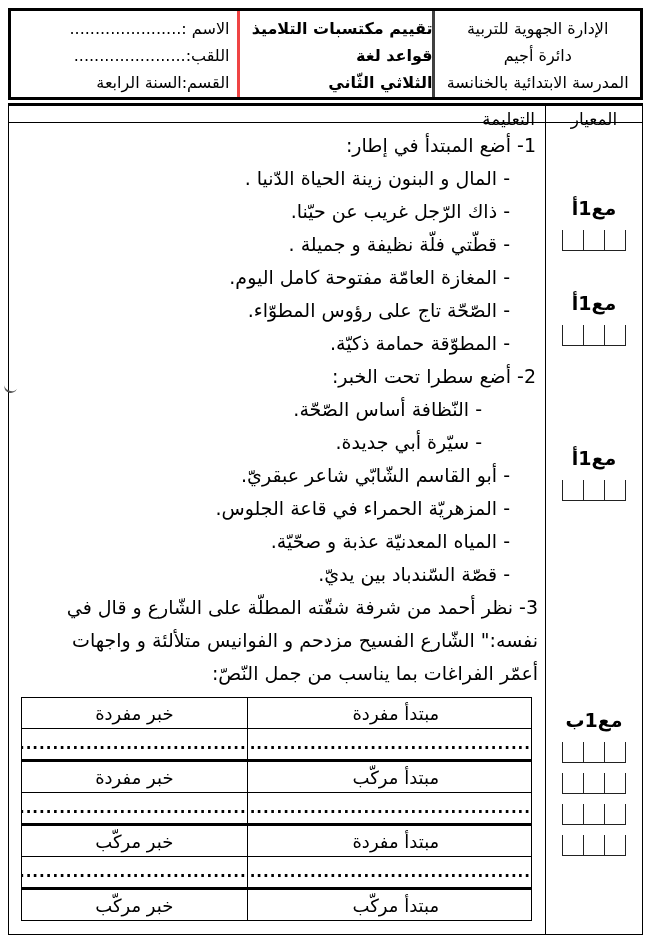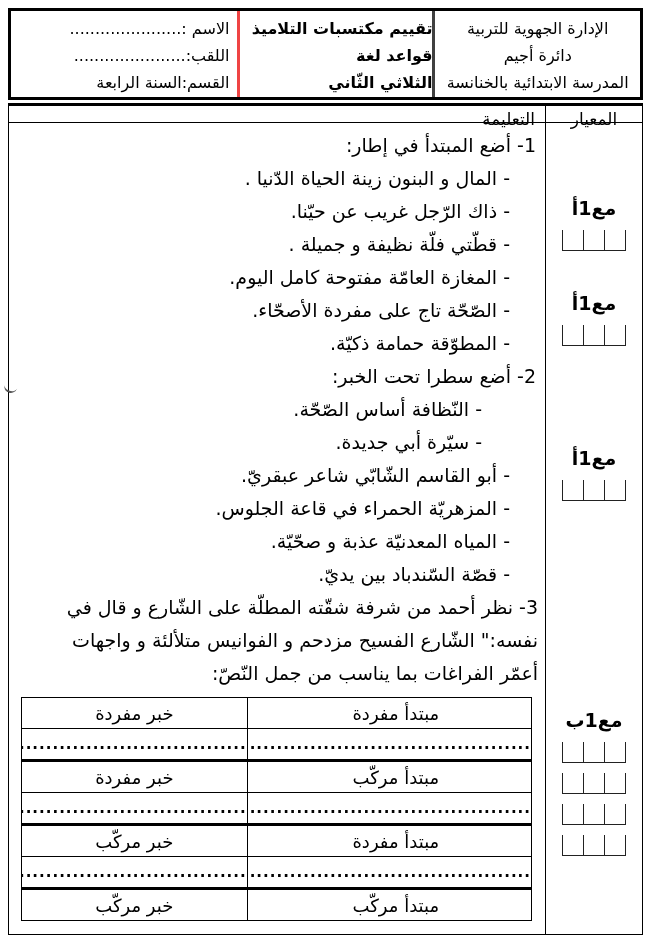--- a/index.html
+++ b/index.html
@@ -141,21 +141,21 @@
 
     <div class="col-content">
       <div class="col-head content-head">التعليمة</div>
       <div class="content-body">
 
         <div class="line title">1- أضع المبتدأ في إطار:</div>
         <div class="line bullet">- المال و البنون زينة الحياة الدّنيا .</div>
         <div class="line bullet">- ذاك الرّجل غريب عن حيّنا.</div>
         <div class="line bullet">- قطّتي فلّة نظيفة و جميلة .</div>
         <div class="line bullet">- المغازة العامّة مفتوحة كامل اليوم.</div>
-        <div class="line bullet">- الصّحّة تاج على مفردة الأصحّاء.</div>
+        <div class="line bullet">- الصّحّة تاج على رؤوس المطوّاء.</div>
         <div class="line bullet">- المطوّقة حمامة ذكيّة.</div>
 
         <div class="line title">2- أضع سطرا تحت الخبر:</div>
         <div class="line bullet deep">- النّظافة أساس الصّحّة.</div>
         <div class="line bullet deep">- سيّرة أبي جديدة.</div>
         <div class="line bullet">- أبو القاسم الشّابّي شاعر عبقريّ.</div>
         <div class="line bullet">- المزهريّة الحمراء في قاعة الجلوس.</div>
         <div class="line bullet">- المياه المعدنيّة عذبة و صحّيّة.</div>
         <div class="line bullet">- قصّة السّندباد بين يديّ.</div>
 

